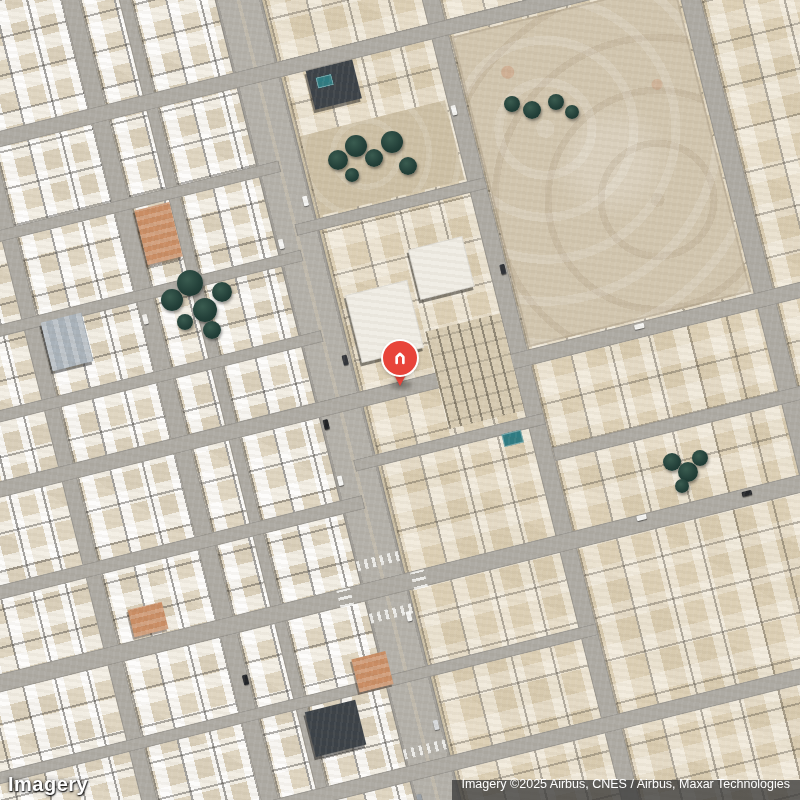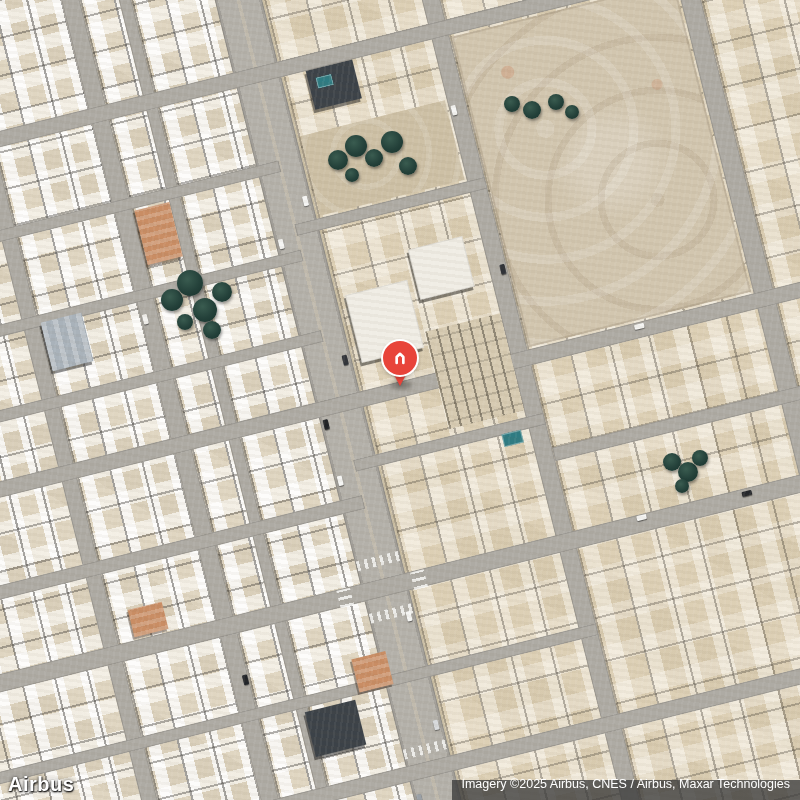--- a/index.html
+++ b/index.html
@@ -226,19 +226,19 @@
   <div class="marker-wrap">
     <div class="marker-shadow"></div>
     <div class="marker-tail"></div>
     <div class="marker-circle">
       <svg class="home-glyph" viewBox="0 0 24 24">
         <path d="M8 18 V10.8 L12 7 L16 10.8 V18" fill="none" stroke="#ffffff" stroke-width="3.2" stroke-linejoin="round" stroke-linecap="round"></path>
       </svg>
     </div>
   </div>
 
-  <div class="google-logo">Airbus</div>
+  <div class="google-logo">Imagery</div>
 
   <div class="attribution">
     <span>Imagery ©2025 Airbus, CNES / Airbus, Maxar Technologies</span>
   </div>
 
 </div>
 
 </body></html>

